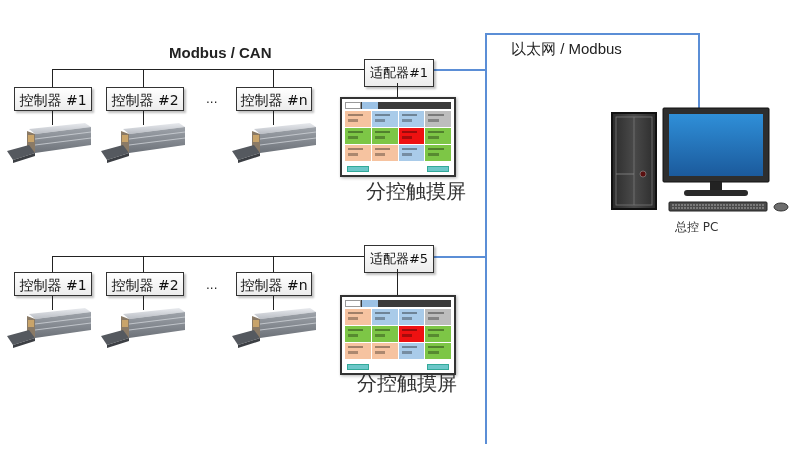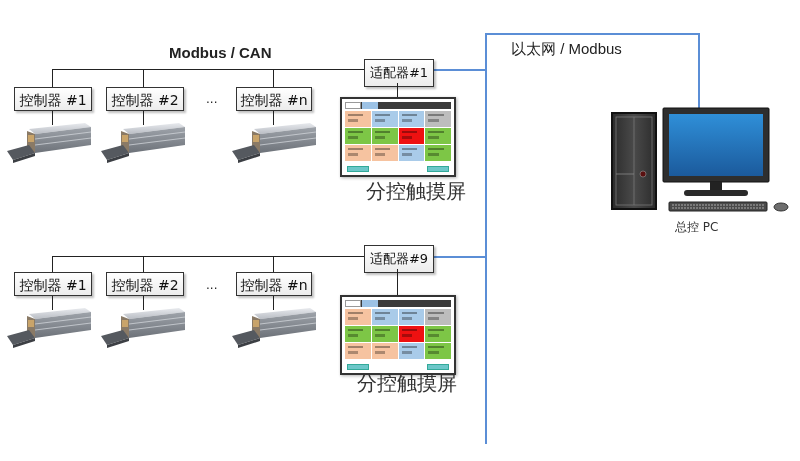--- a/index.html
+++ b/index.html
@@ -228,21 +228,21 @@
   <polygon points="30,19 86,12 86,30 30,38" fill="url(#fcuSide)"></polygon>
   <line x1="30" y1="24" x2="86" y2="17" stroke="#cfd3d8" stroke-width="0.8"></line>
   <line x1="30" y1="30" x2="86" y2="23" stroke="#cfd3d8" stroke-width="0.8"></line>
   <polygon points="22,16 30,19 30,38 22,34" fill="#8a7a66"></polygon>
   <rect x="23" y="20" width="6" height="7" fill="#c9a46a"></rect>
   <polygon points="2,36 24,30 30,38 8,45" fill="#55595f"></polygon>
   <polygon points="8,45 30,38 30,41 8,48" fill="#3c3f44"></polygon>
 </svg></div>
 
   <div class="adapter-box" style="left:364px; top:245px; width:70px;">
-      <span>适配器#9</span>
+      <span>适配器#5</span>
     </div>
   <div class="line-black" style="left:397px; top:269px; width:1px; height:27px;"></div>
   <div class="screen" style="left:340px; top:295px;">
     <div class="scr-top">
         <div class="scr-tab1"></div>
         <div class="scr-tab2"></div>
       </div>
     <div class="scr-grid">
         <div class="cell" style="background: rgb(246, 195, 160);"></div>
         <div class="cell" style="background: rgb(169, 203, 233);"></div>

